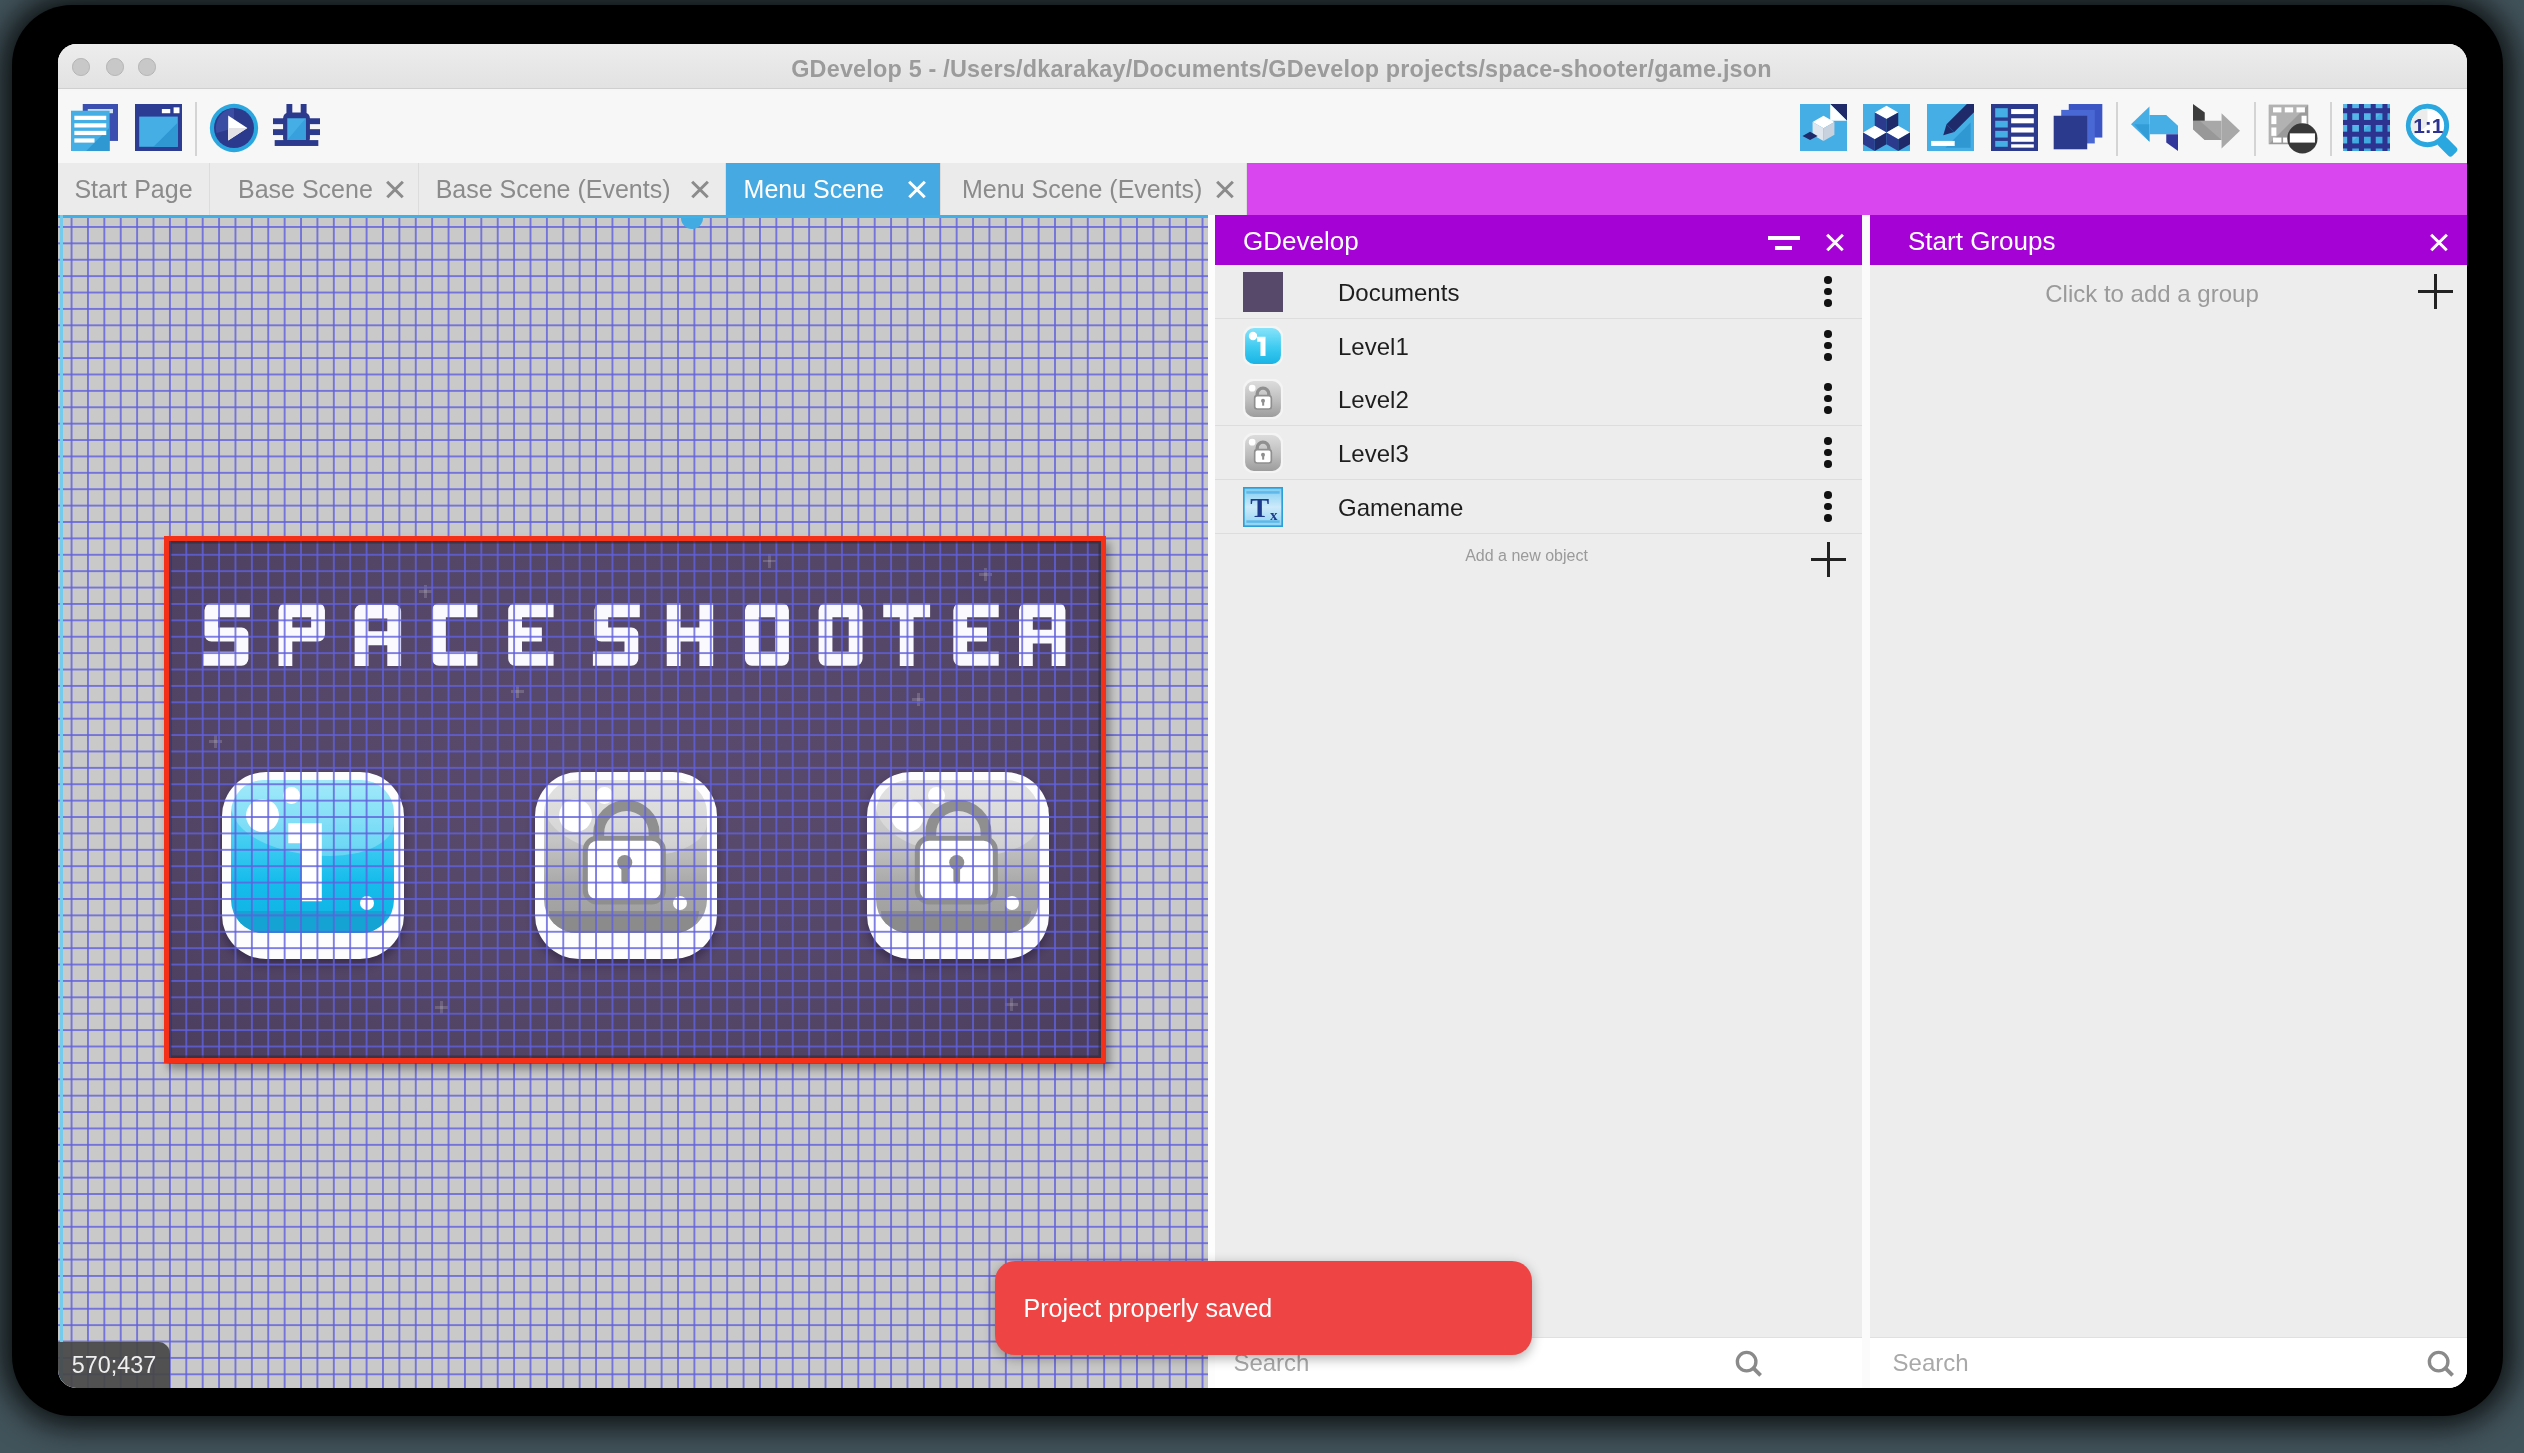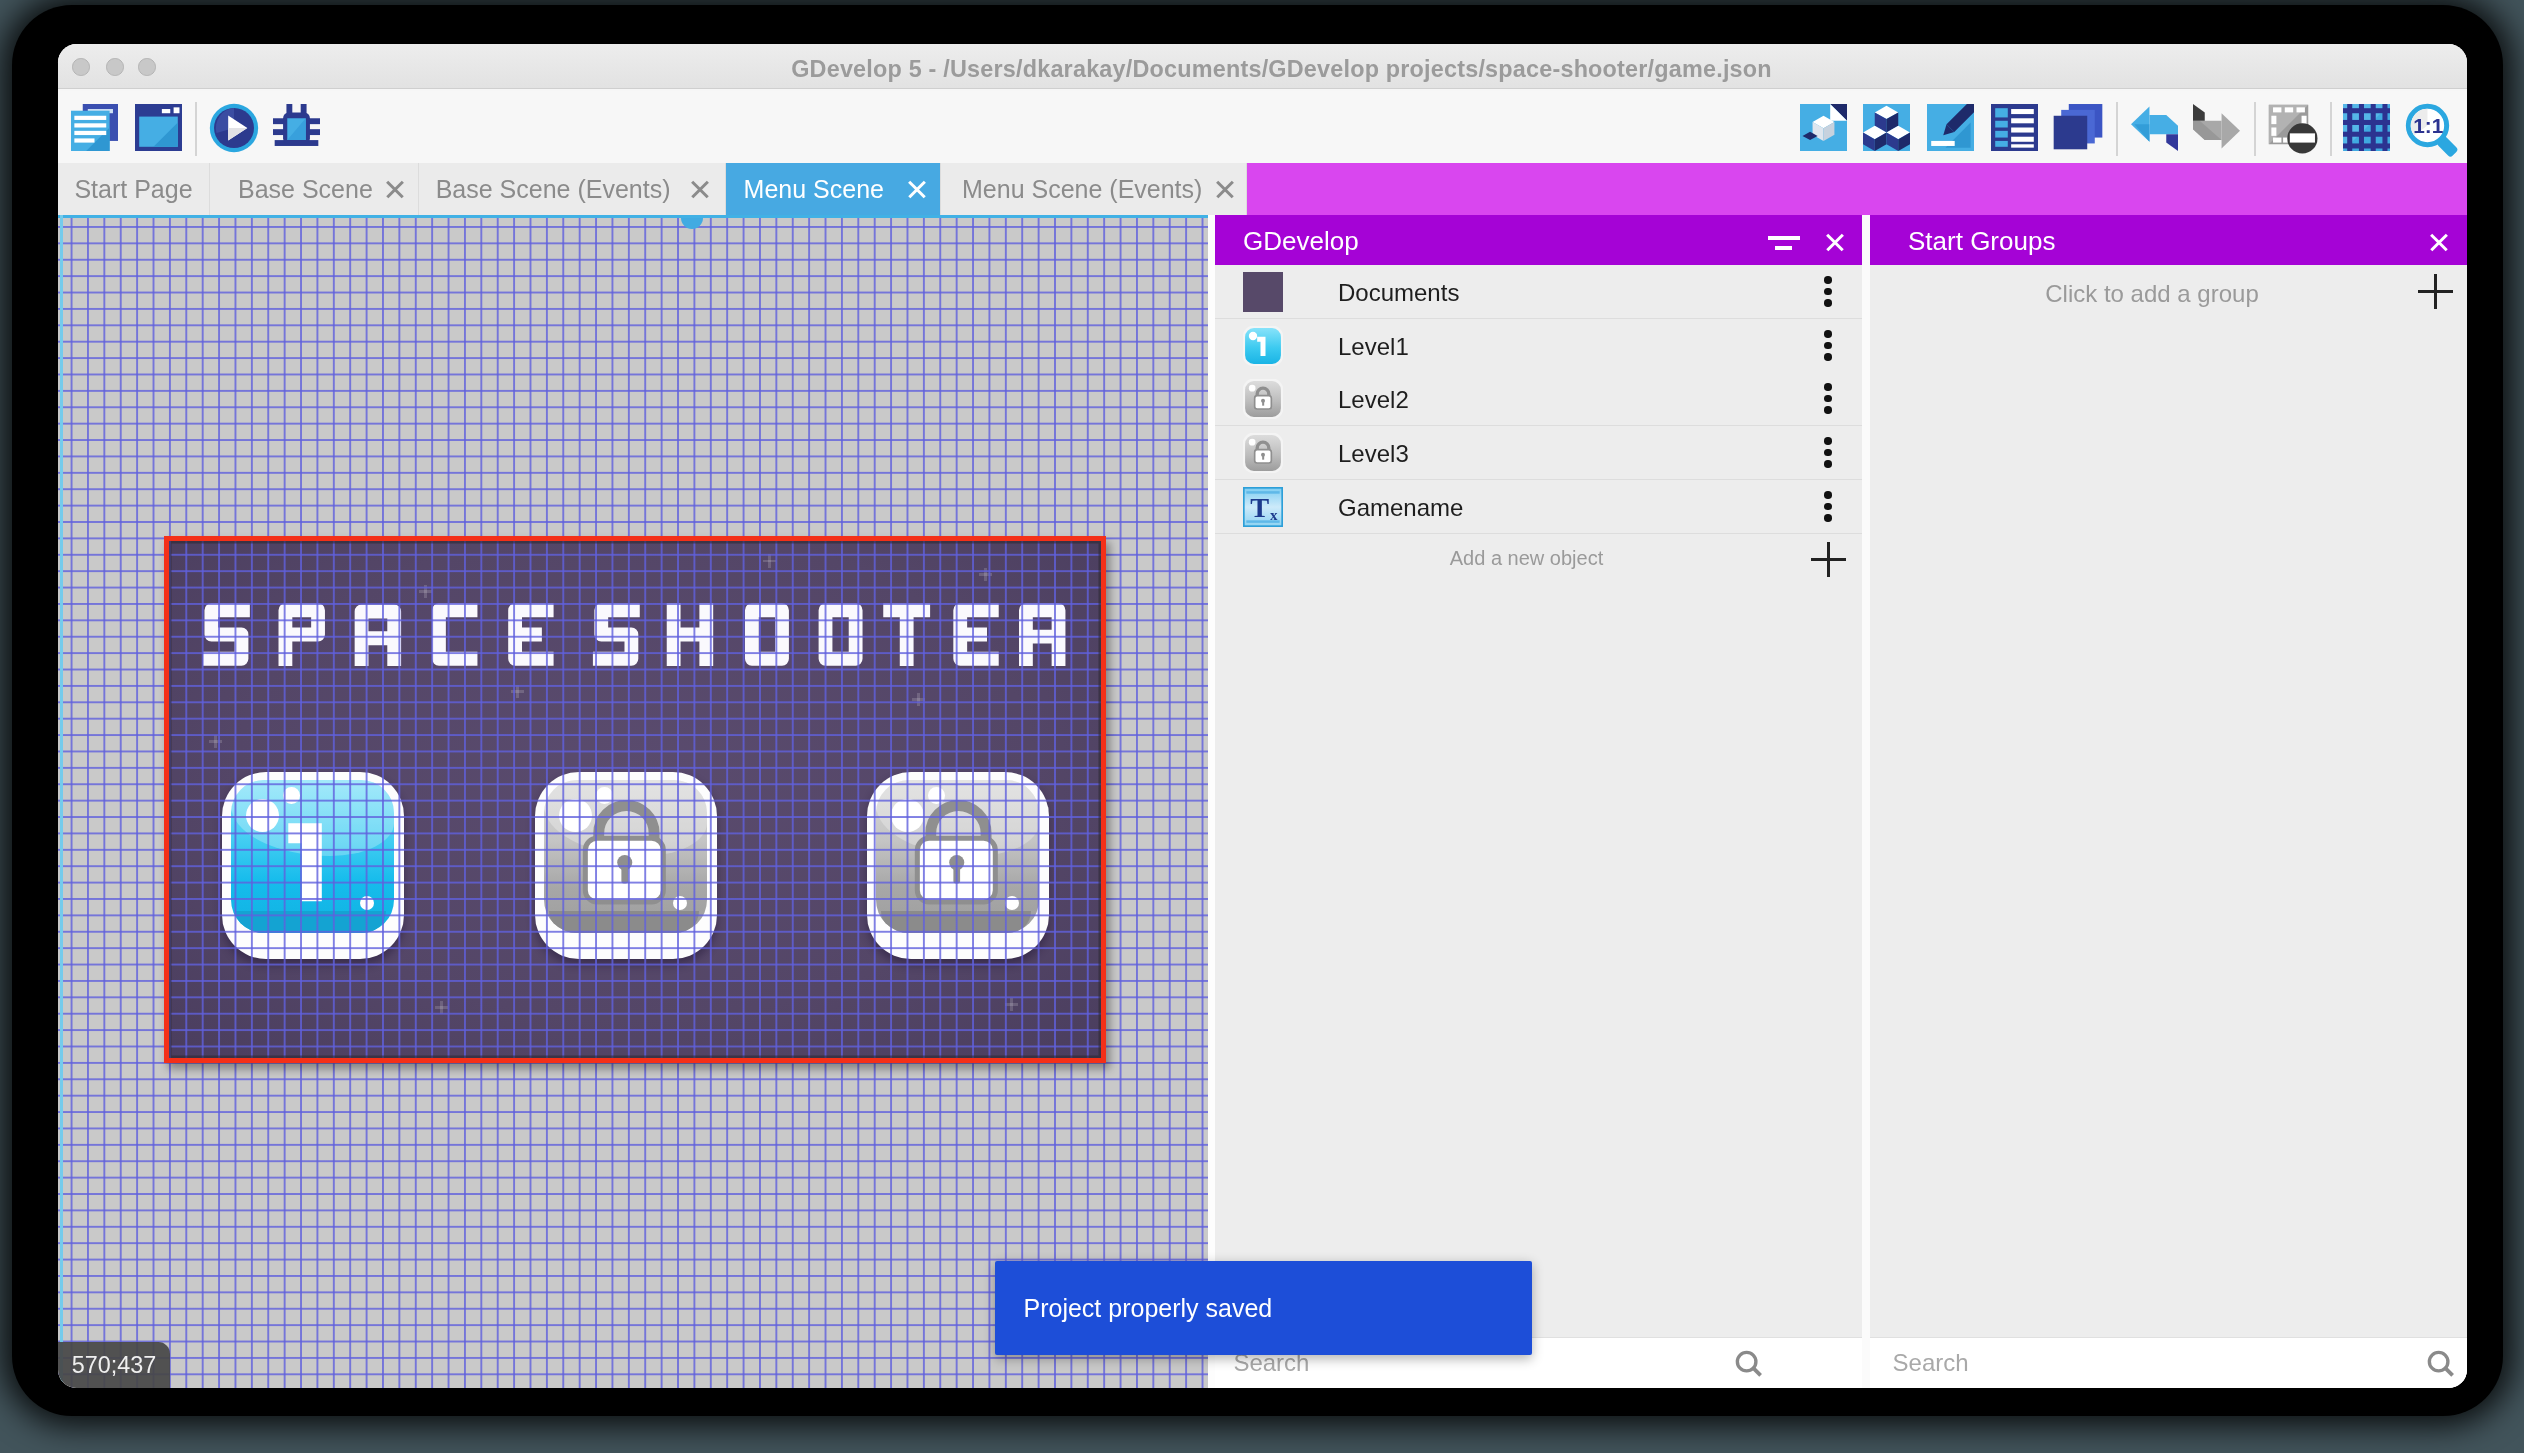--- a/index.html
+++ b/index.html
@@ -70,21 +70,21 @@
   
   .xx { position:relative; display:inline-block; width:22px; height:22px; }
   .xx:before, .xx:after { content:""; position:absolute; left:0; top:9.6px; width:22px; height:2.8px; background:currentColor; }
   .xx:before { transform:rotate(45deg); }
   .xx:after { transform:rotate(-45deg); }
   .plus { position:relative; width:35px; height:35px; }
   .plus:before { content:""; position:absolute; left:0; top:16px; width:35px; height:2.8px; background:currentColor; }
   .plus:after { content:""; position:absolute; left:16px; top:0; width:2.8px; height:35px; background:currentColor; }
 
   
-  #toast { left:937px; top:1217px; width:537px; height:94px; background:#1d4ed8; border-radius:2px; box-shadow:0 3.3px 11.7px rgba(0,0,0,0.3); color:#fff; font-size:25px; line-height:94px; padding-left:28.5px; }
+  #toast { left:937px; top:1217px; width:537px; height:94px; background:#ef4444; border-radius:20px; box-shadow:0 3.3px 11.7px rgba(0,0,0,0.3); color:#fff; font-size:25px; line-height:94px; padding-left:28.5px; }
 </style>
 </head>
 <body>
 <div id="stage">
   <div id="shadow" class="abs"></div>
   <div id="win" class="abs">
     <div id="titlebar" class="abs">
       <div class="light abs" style="left:14.2px"></div>
       <div class="light abs" style="left:48px"></div>
       <div class="light abs" style="left:80px"></div>
@@ -402,21 +402,21 @@
           <text x="37" y="39" font-size="18" font-weight="bold" font-family="Liberation Serif, serif" fill="#1d3a8c" text-anchor="middle">x</text>
         </svg>
         <div class="rowtxt">Gamename</div>
         <div class="kebab">
             <i style="top:11px"></i>
             <i style="top:22.6px"></i>
             <i style="top:34px"></i>
           </div>
       </div>
       <div class="row" style="top:318px;border-bottom:none;background:transparent">
-        <div class="abs" style="left:0;width:623px;top:14.2px;text-align:center;font-size:20px;color:#9a9a9a">Add a new object</div>
+        <div class="abs" style="left:0;width:623px;top:14.2px;text-align:center;font-size:16px;color:#9a9a9a">Add a new object</div>
         <div class="plus abs" style="left:596px;top:9.2px;color:#222"></div>
       </div>
       <div class="search" style="left:0;width:647px;padding-left:18.4px">Search
         <svg class="abs" style="left:519px;top:11px" width="32" height="32" viewBox="0 0 38 38">
           <circle cx="15" cy="15" r="11" fill="none" stroke="#8a8a8a" stroke-width="4"></circle>
           <rect x="23" y="21" width="13" height="4.5" transform="rotate(45 24 22)" fill="#8a8a8a"></rect>
         </svg>
       </div>
     </div>
     <div id="gap2" class="abs"></div>

